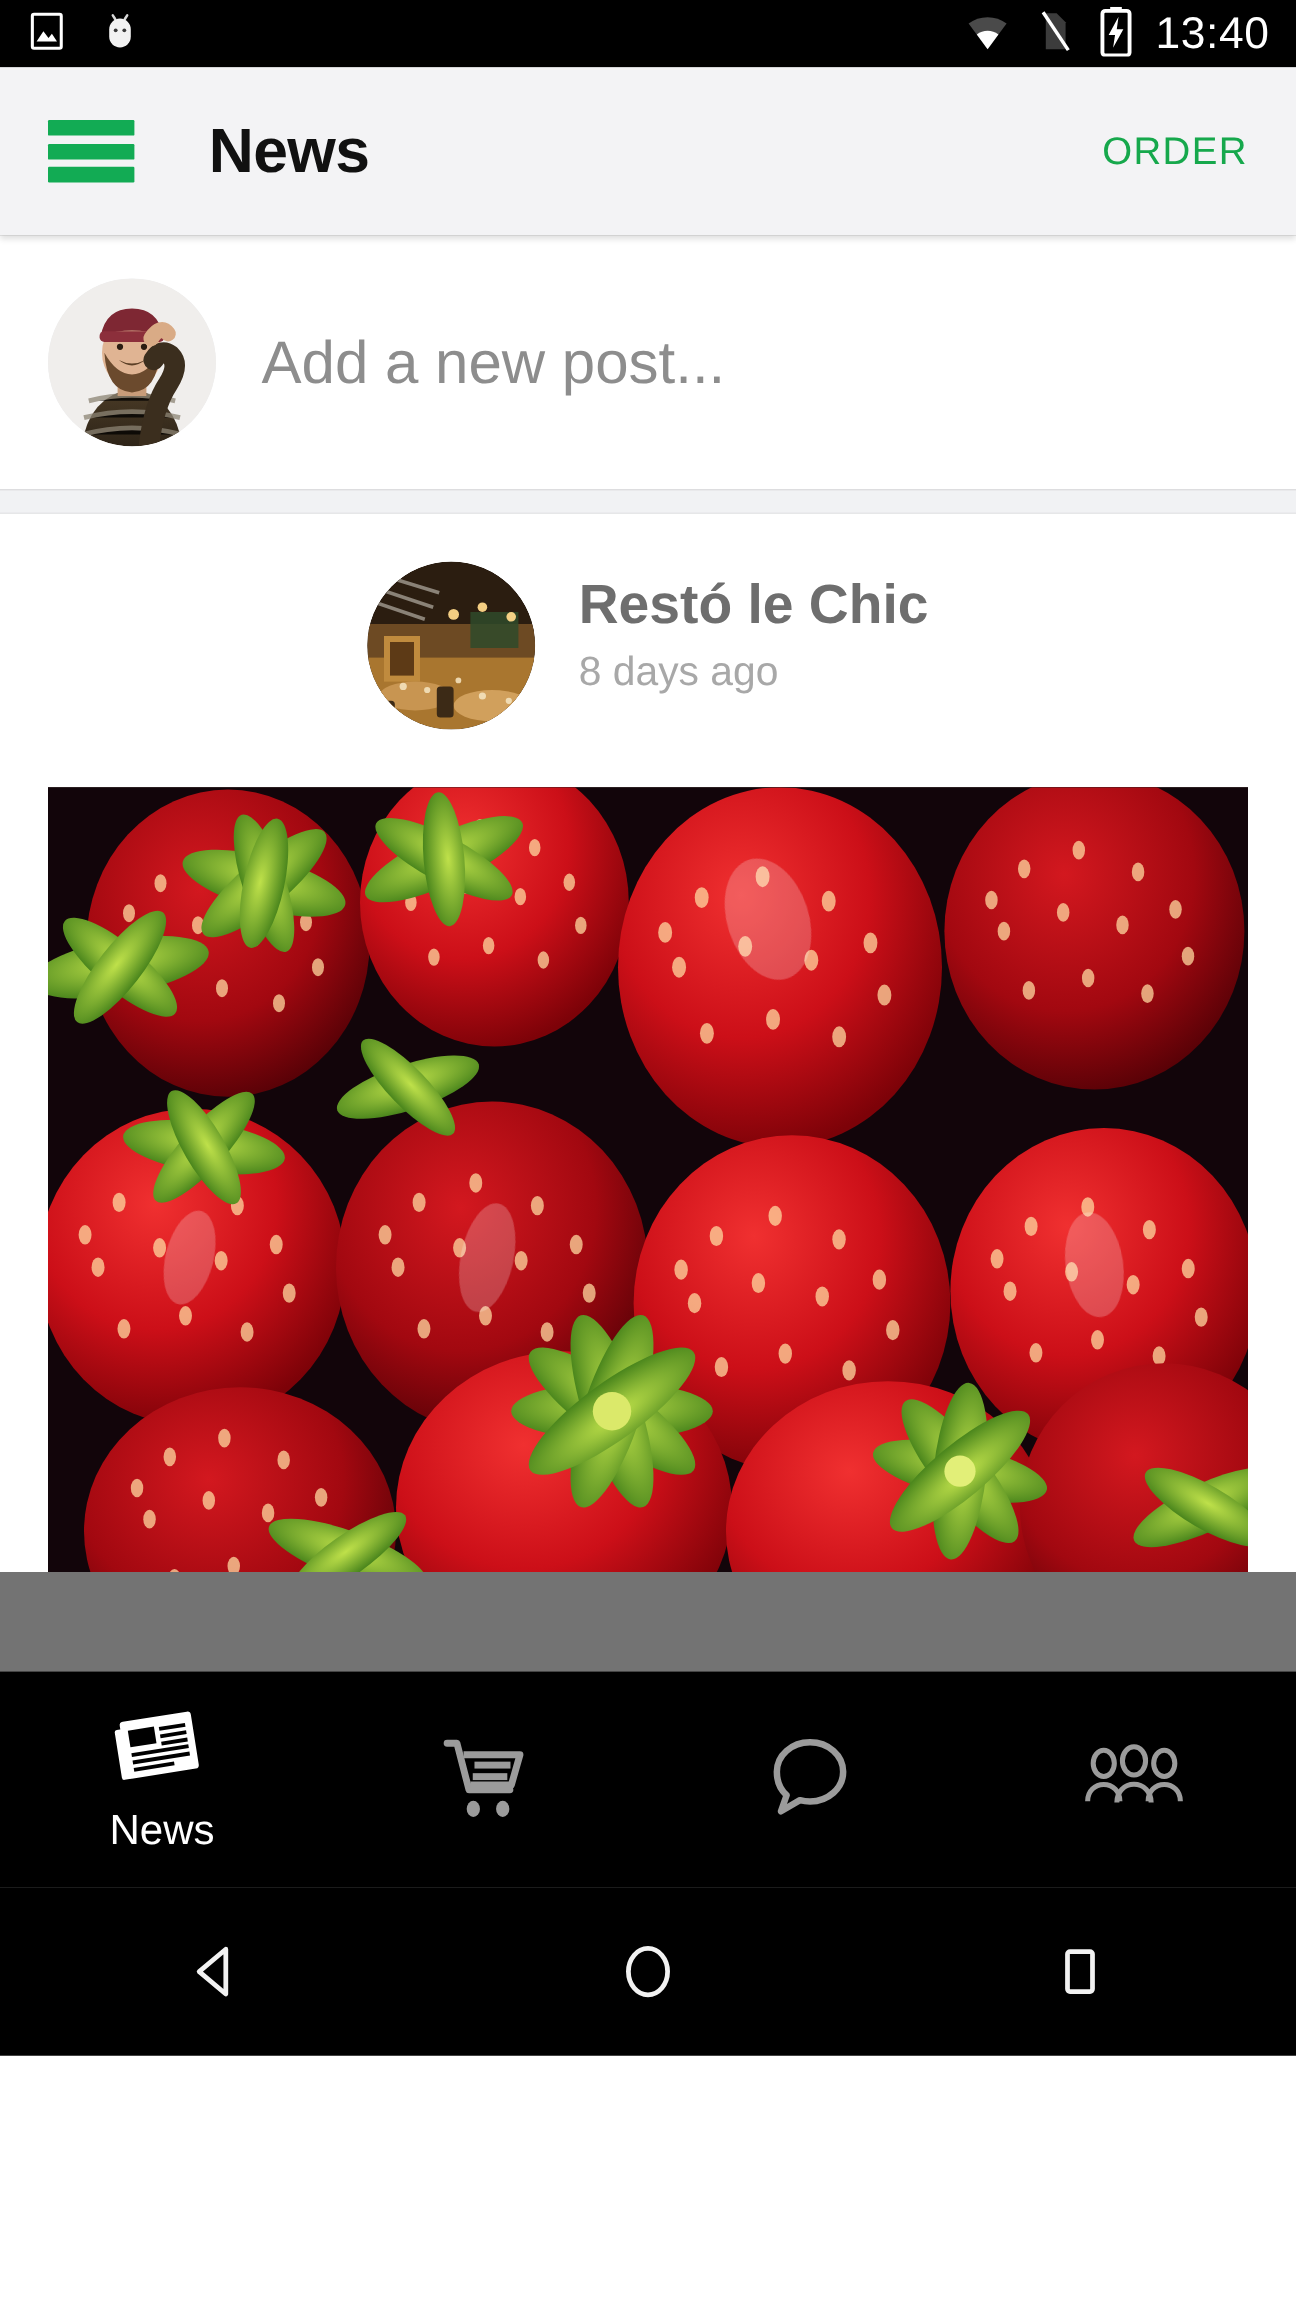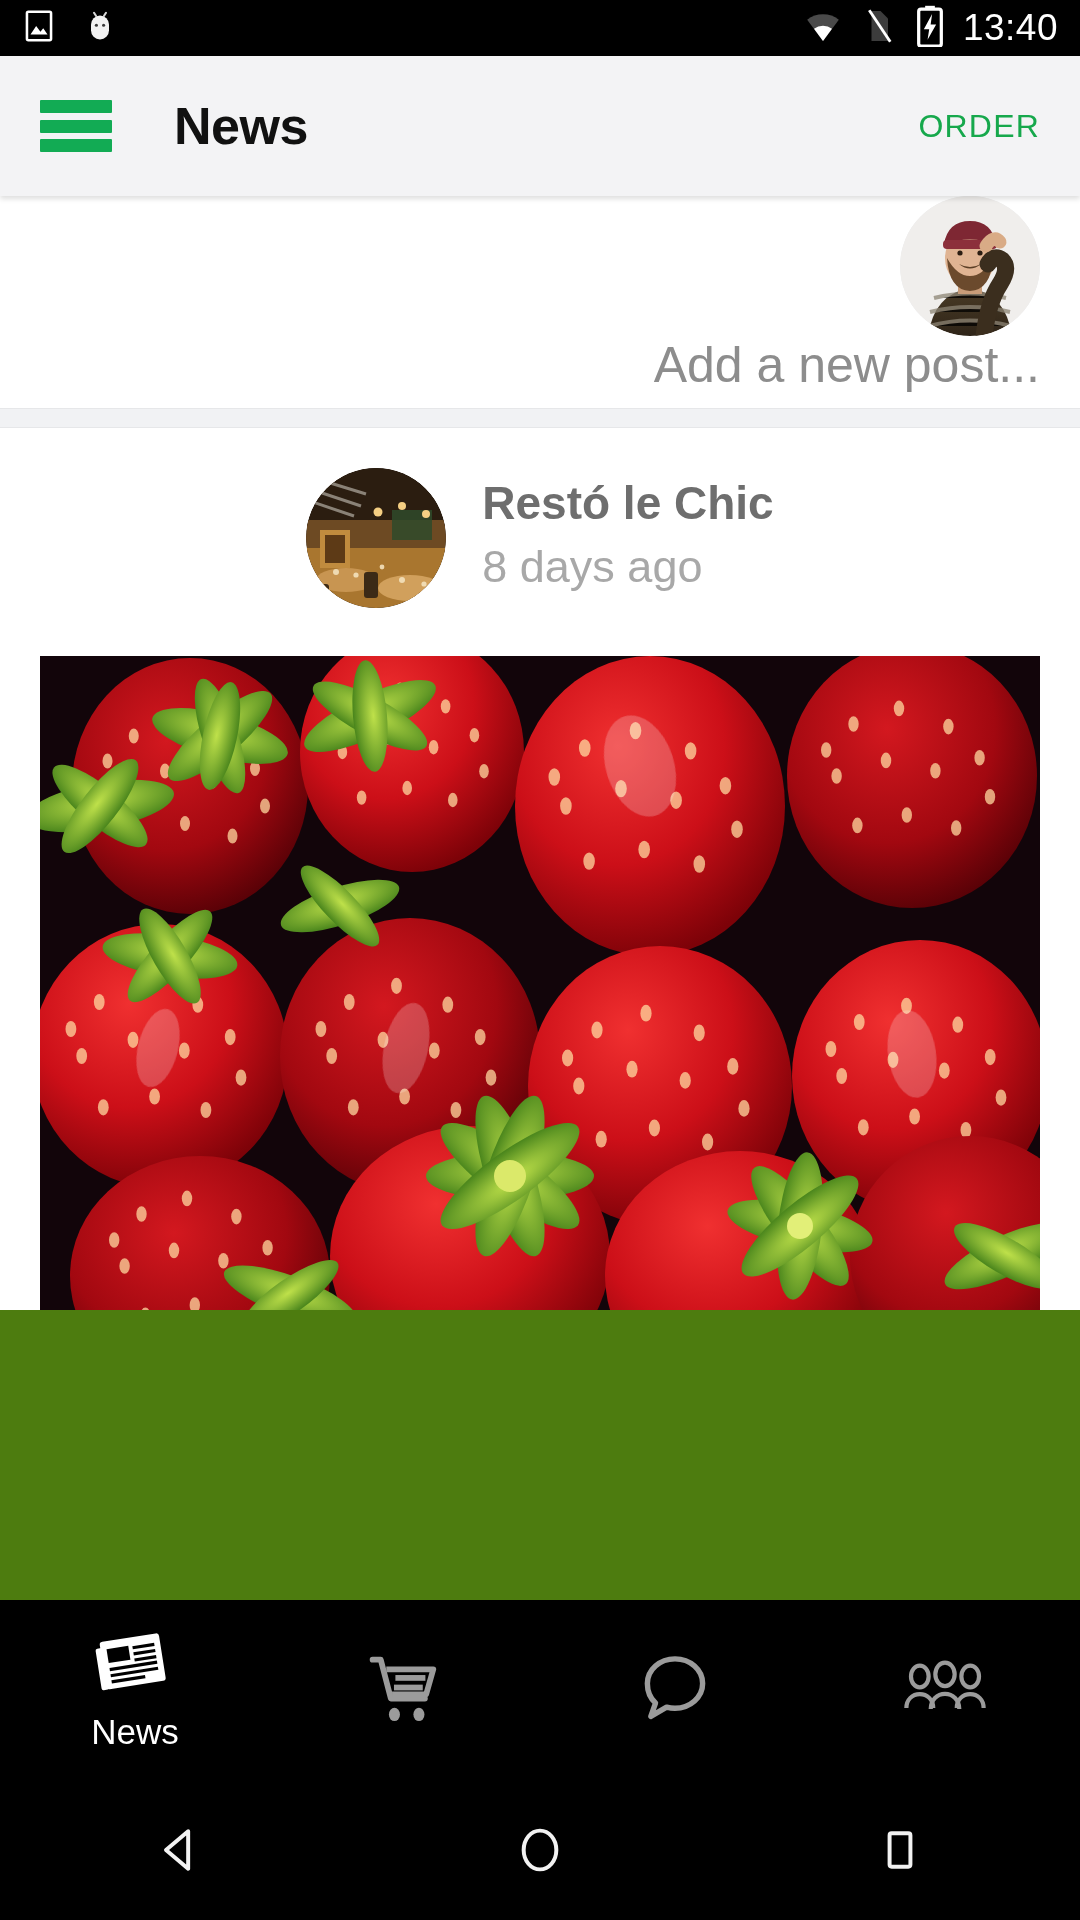--- a/index.html
+++ b/index.html
@@ -2,21 +2,21 @@
 <html><head>
 <meta charset="utf-8">
 <style>
   * { margin:0; padding:0; box-sizing:border-box; }
   html, body {
     width:1080px; height:1920px;
     background:#ffffff;
     font-family:"Liberation Sans", sans-serif;
     overflow:hidden;
   }
-  #screen { position:relative; width:1080px; height:1920px; background:#4d7c0f; }
+  #screen { position:relative; width:1080px; height:1713px; background:#737373; }
 
   
   .statusbar {
     height:56px; background:#000000;
     display:flex; align-items:center; padding:0 22px;
   }
   .sb-left { display:flex; align-items:center; gap:26px; }
   .sb-right { margin-left:auto; display:flex; align-items:center; gap:18px; }
   .sb-time { color:#ffffff; font-size:37px; font-weight:400; letter-spacing:.5px; }
 
@@ -29,36 +29,36 @@
   }
   .hamburger { width:72px; height:52px; display:flex; flex-direction:column;
                justify-content:space-between; cursor:pointer; }
   .hamburger span { display:block; height:13px; border-radius:1px; background:#12ab54; }
   .appbar-title { margin-left:62px; font-size:52px; font-weight:700; color:#111111; letter-spacing:-.5px; }
   .order-btn { margin-left:auto; font-size:32px; font-weight:500; color:#16a84c; letter-spacing:1.2px; cursor:pointer; }
 
   
   .composer {
     height:212px; background:#ffffff;
-    display:flex; align-items:flex-end; padding:0 40px;flex-direction:column;
+    display:flex; align-items:center; padding:0 40px;
   }
   .avatar { border-radius:50%; overflow:hidden; flex:none; position:relative; background:#ececed; }
   .avatar-me { width:140px; height:140px; }
   .composer-text { margin-left:38px; font-size:50px; color:#8d8d8d; font-weight:400; }
 
   .divider-band { height:20px; background:#f1f2f4; border-top:1px solid #e6e7e9; border-bottom:1px solid #e6e7e9; }
 
   
   .post { background:#ffffff; padding-top:40px; }
   .post-head { display:flex; align-items:flex-start; padding:0 40px;justify-content:center; }
   .avatar-post { width:140px; height:140px; }
   .post-meta { margin-left:36px; padding-top:8px; }
   .post-title { font-size:46px; font-weight:700; color:#6e6e6e; line-height:1.2; }
   .post-author { font-size:42px; font-weight:400; color:#9a9a9a; line-height:1.25; margin-top:6px; }
-  .post-time { font-size:45px; font-weight:400; color:#a8a8a8; margin-top:10px; }
+  .post-time { font-size:34px; font-weight:400; color:#a8a8a8; margin-top:10px; }
 
   .post-image { margin:48px 40px 0 40px; height:654px; position:relative; overflow:hidden; background:#120405; }
 
   
   .bottomnav {
     position:absolute; left:0; right:0; bottom:140px;
     height:180px; background:#000000;
     display:flex; align-items:center;
   }
   .navitem { flex:1; display:flex; flex-direction:column; align-items:center; justify-content:center; cursor:pointer; }

